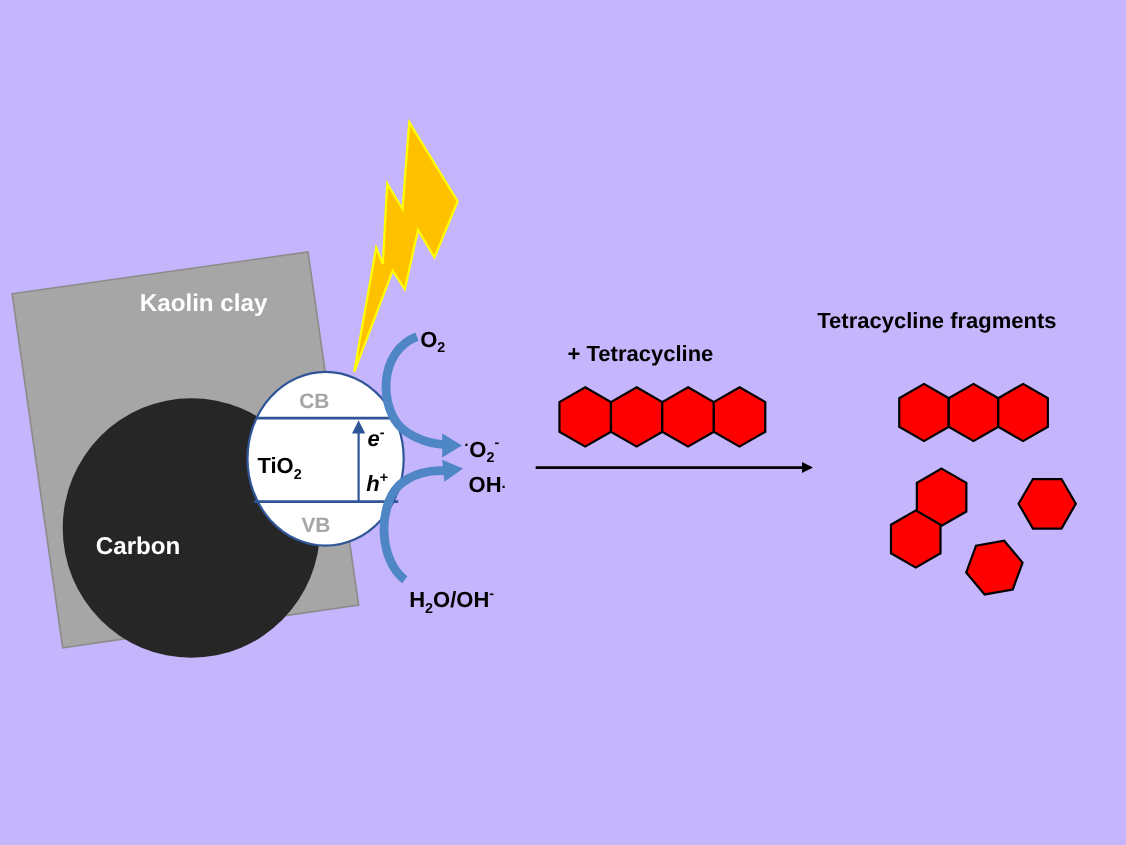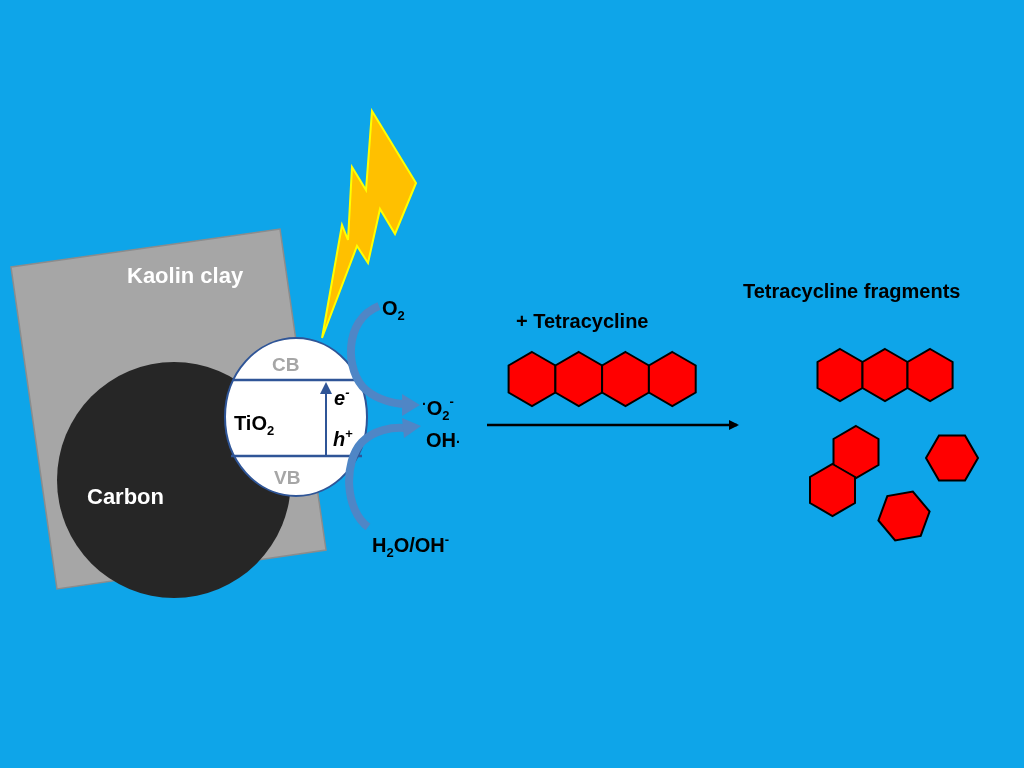--- a/index.html
+++ b/index.html
@@ -1,16 +1,16 @@
 <!DOCTYPE html>
 <html><head>
 <meta charset="utf-8">
 <style>
   html, body { margin: 0; padding: 0; background: #ffffff; }
-  #stage { position: relative; width: 1024px; height: 768px; overflow: hidden; background: #0ea5e9; }
+  #stage { position: relative; width: 1024px; height: 768px; overflow: hidden; background: #c4b5fd; }
   svg { position: absolute; left: 0; top: 0; }
   .lbl { font-family: "Liberation Sans", sans-serif; font-weight: bold; }
 </style>
 </head>
 <body>
 
 <div id="stage">
 <svg width="1024" height="768" viewBox="0 0 1024 768">
   <defs>
     <marker id="blackHead" markerWidth="10" markerHeight="10" refX="8" refY="5" orient="auto" markerUnits="userSpaceOnUse">

